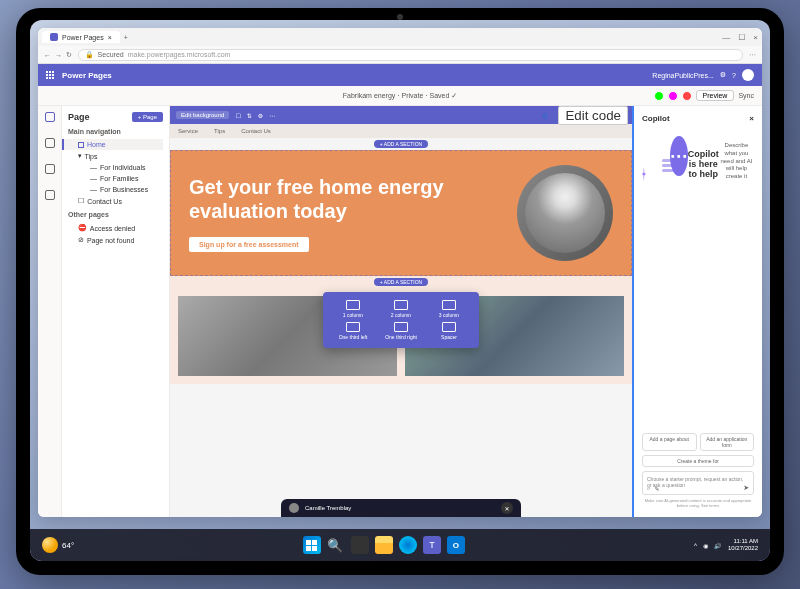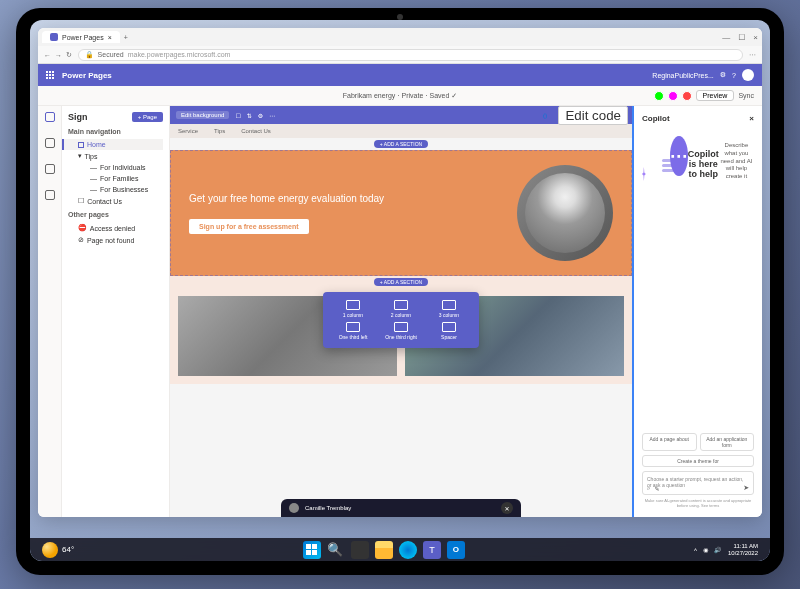--- a/index.html
+++ b/index.html
@@ -42,21 +42,21 @@
 .home-icon{width:6px;height:6px;border:1px solid currentColor}
 .canvas{flex:1;background:#f5f5f5;display:flex;flex-direction:column;position:relative;overflow:hidden}
 .canvas-toolbar{height:18px;background:#5b5fc7;display:flex;align-items:center;padding:0 6px;gap:6px;font-size:6px;color:#fff}
 .edit-bg{background:rgba(255,255,255,.2);padding:1px 5px;border-radius:2px}
 .canvas-top-actions{position:absolute;top:0;right:4px;height:18px;display:flex;align-items:center;gap:11px;font-size:6px}
 .edit-code{background:#fff;border:1px solid #ccc;padding:1px 6px;border-radius:2px;color:#333}
 .tabs-row{height:14px;background:#eee8e4;display:flex;align-items:center;padding:0 8px;gap:16px;font-size:6px;color:#666}
 .add-section{background:#5b5fc7;color:#fff;font-size:5px;padding:1px 6px;border-radius:6px;margin:0 auto}
 .hero{background:#e8915a;padding:14px 18px;display:flex;align-items:center;gap:14px;position:relative;border:1px dashed rgba(91,95,199,.5)}
 .hero-text{flex:1}
-.hero-title{color:#fff;font-size:10px;font-weight:400;line-height:1.2;margin-bottom:10px}
+.hero-title{color:#fff;font-size:20px;font-weight:700;line-height:1.2;margin-bottom:10px}
 .cta{background:#fff;color:#e8915a;border:none;padding:4px 10px;font-size:7px;font-weight:600;border-radius:2px}
 .hero-img{width:96px;height:96px;border-radius:50%;background:linear-gradient(135deg,#888 0%,#555 100%);display:flex;align-items:center;justify-content:center;overflow:hidden}
 .worker{width:80px;height:80px;border-radius:50%;background:radial-gradient(circle at 50% 30%,#f0f0f0 0%,#ddd 15%,#999 40%,#666 100%)}
 .section-picker{position:absolute;top:186px;left:50%;transform:translateX(-50%);background:#5b5fc7;border-radius:4px;padding:8px;display:grid;grid-template-columns:repeat(3,44px);gap:4px;z-index:10;box-shadow:0 4px 12px rgba(0,0,0,.3)}
 .picker-item{display:flex;flex-direction:column;align-items:center;gap:2px;color:#fff;font-size:5px;text-align:center}
 .picker-icon{width:14px;height:10px;border:1px solid #fff;border-radius:1px}
 .image-grid{display:flex;gap:8px;padding:8px;background:#f8e8e0}
 .grid-img{flex:1;height:80px;background:linear-gradient(135deg,#aaa 0%,#777 50%,#999 100%)}
 .grid-img.b{background:linear-gradient(135deg,#8a9 0%,#567 50%,#89a 100%)}
 .meeting-bar{position:absolute;bottom:0;left:50%;transform:translateX(-50%);width:240px;height:18px;background:#1a1a2e;border-radius:6px 6px 0 0;display:flex;align-items:center;padding:0 8px;gap:6px;color:#fff;font-size:6px}
@@ -73,21 +73,21 @@
 .chat-lines span:nth-child(1){width:18px}.chat-lines span:nth-child(2){width:24px}.chat-lines span:nth-child(3){width:14px}
 .copilot-title{font-size:9px;font-weight:600;color:#323130;text-align:center;margin-top:8px}
 .copilot-sub{font-size:6px;color:#605e5c;text-align:center;margin-top:3px;line-height:1.3}
 .copilot-footer{margin-top:auto;display:flex;flex-direction:column;gap:4px}
 .pill-row{display:flex;gap:3px}
 .pill{flex:1;border:1px solid #ddd;border-radius:3px;padding:2px 3px;font-size:5px;color:#666;text-align:center}
 .prompt-box{border:1px solid #ddd;border-radius:3px;padding:4px;font-size:5px;color:#888;min-height:24px;position:relative}
 .prompt-icons{position:absolute;bottom:2px;left:4px;display:flex;gap:4px;font-size:6px;color:#666}
 .send-icon{position:absolute;bottom:2px;right:4px;font-size:7px;color:#666}
 .disclaimer{font-size:4px;color:#999;text-align:center;line-height:1.2}
-.taskbar{position:absolute;bottom:0;left:0;right:0;height:23px;background:rgba(20,20,30,.85);backdrop-filter:blur(10px);display:flex;align-items:center;padding:0 12px}
+.taskbar{position:absolute;bottom:0;left:0;right:0;height:32px;background:rgba(20,20,30,.85);backdrop-filter:blur(10px);display:flex;align-items:center;padding:0 12px}
 .tb-weather{display:flex;align-items:center;gap:4px;color:#fff;font-size:8px}
 .weather-icon{width:16px;height:16px;background:radial-gradient(circle at 30% 30%,#ffe08a 0%,#f4a300 60%);border-radius:50%}
 .tb-center{margin:0 auto;display:flex;gap:6px;align-items:center}
 .tb-icon{width:18px;height:18px;border-radius:3px;display:flex;align-items:center;justify-content:center}
 .start{background:linear-gradient(135deg,#0078d4 0%,#00bcf2 100%)}
 .start-grid{display:grid;grid-template-columns:repeat(2,5px);gap:1px}
 .start-grid span{width:5px;height:5px;background:#fff}
 .search{color:#fff;font-size:13px}
 .explorer{background:linear-gradient(#ffd968 40%,#ffb933 40%)}
 .edge{background:radial-gradient(circle,#0078d4 0%,#00bcf2 70%,#40e0d0 100%);border-radius:50%}
@@ -169,21 +169,21 @@
             </div>
       <div class="rail-item">
               <div class="rail-icon"></div>
             </div>
       <div class="rail-item">
               <div class="rail-icon"></div>
             </div>
     </div>
     <div class="sidebar">
       <div class="sidebar-head">
-        <span class="pages-title">Sign</span>
+        <span class="pages-title">Page</span>
         <button class="add-page">+ Page</button>
       </div>
       <div class="nav-section">Main navigation</div>
       <div class="tree-item active">
               <span class="home-icon"></span>
               <span>Home</span>
             </div>
       <div class="tree-item">▾ <span>Tips</span></div>
       <div class="tree-item sub">— <span>For Individuals</span></div>
       <div class="tree-item sub">— <span>For Families</span></div>

